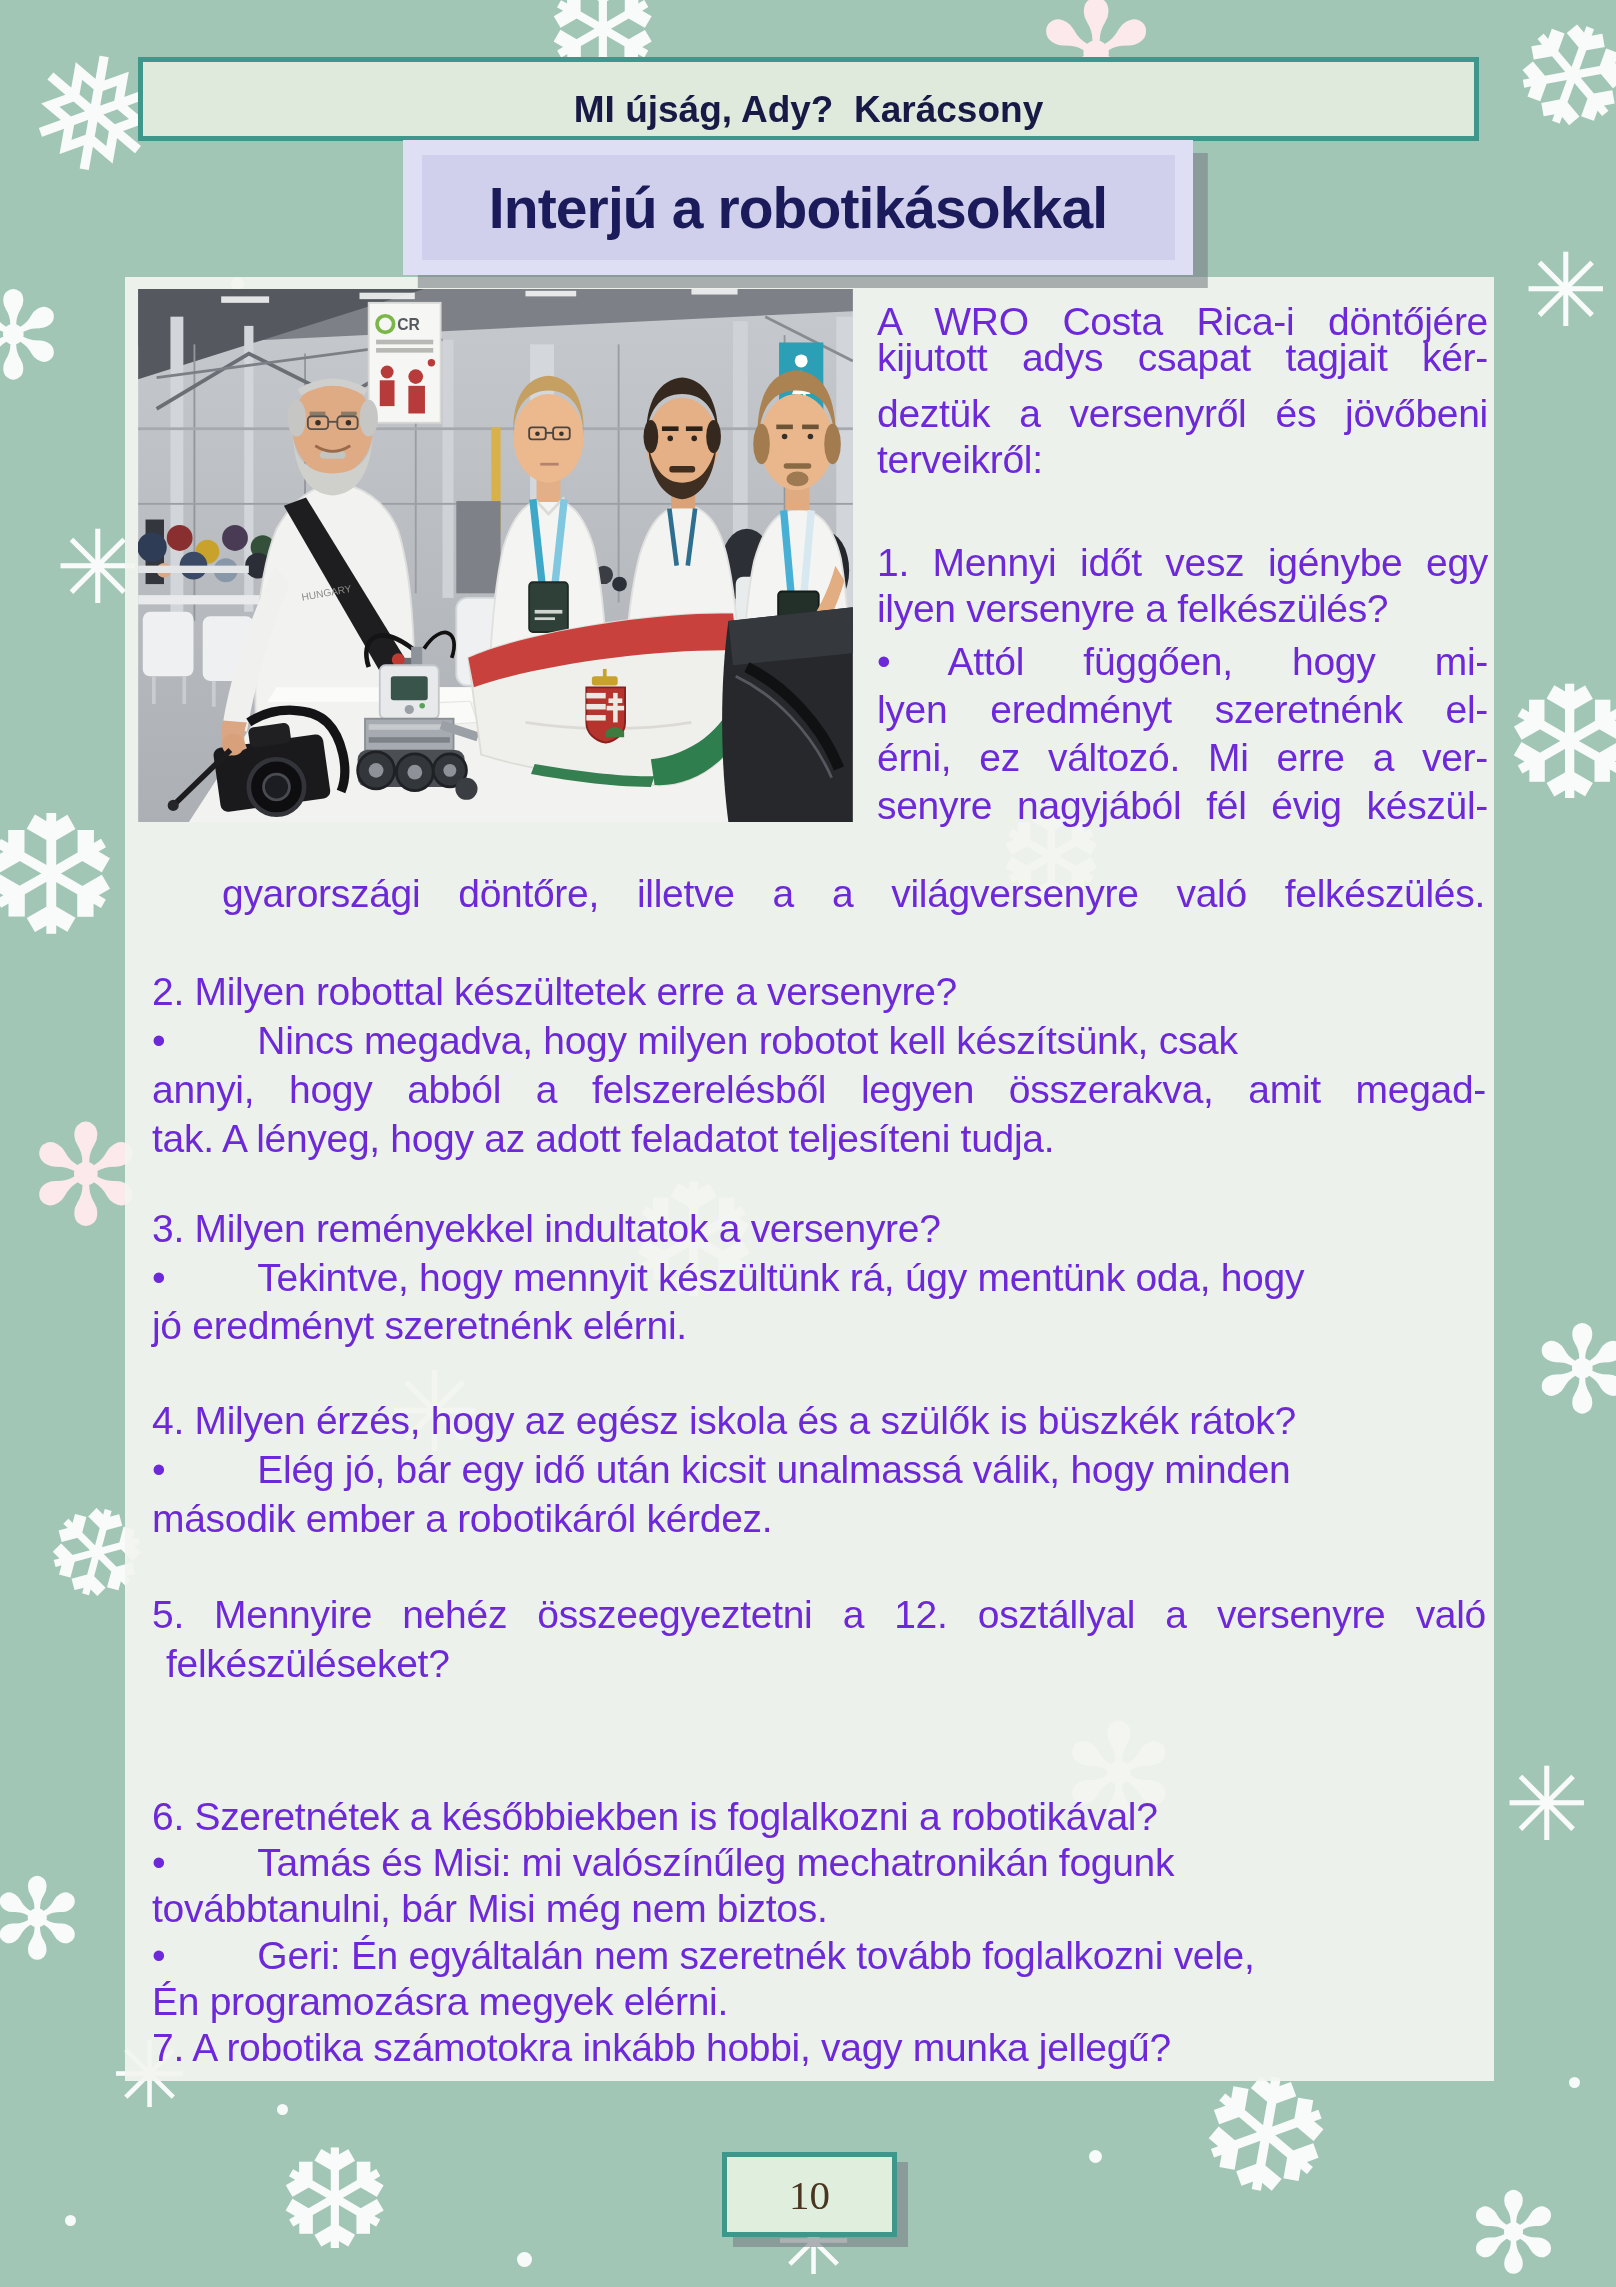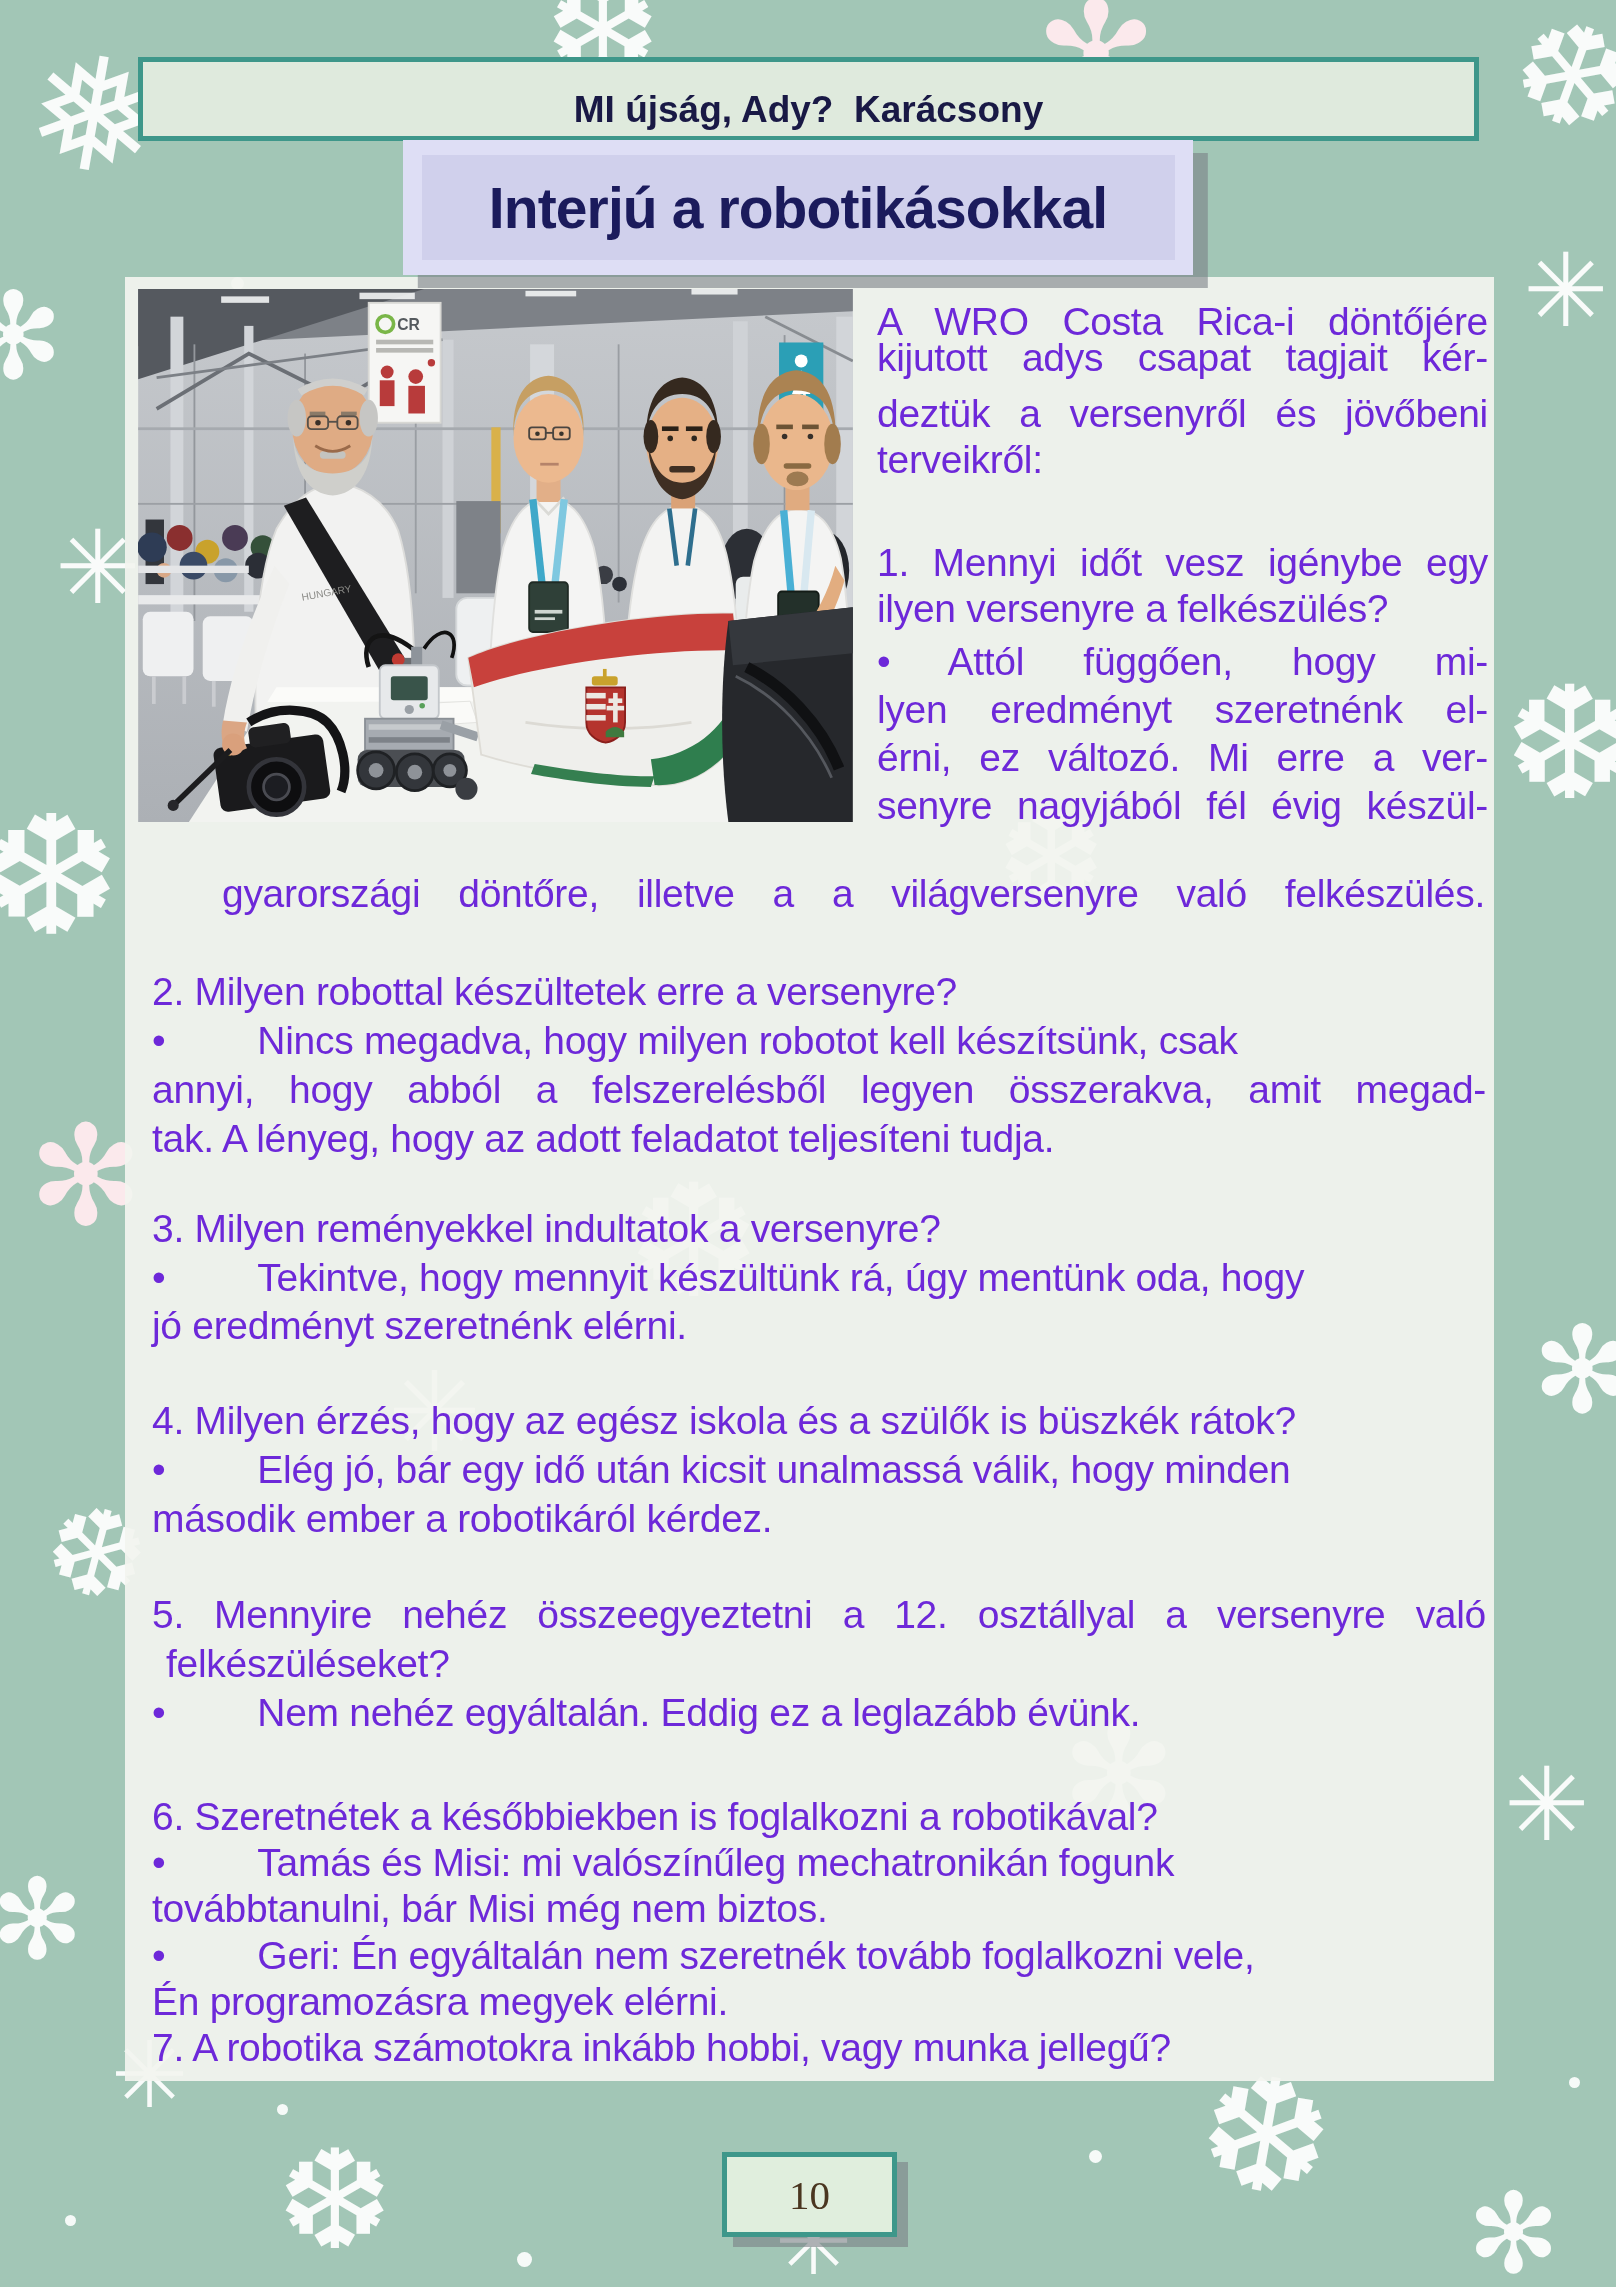--- a/index.html
+++ b/index.html
@@ -334,21 +334,20 @@
   <div class="ln" style="left:152px;top:1206px;width:1334px">3. Milyen reményekkel indultatok a versenyre?</div>
   <div class="ln" style="left:152px;top:1255px;width:1334px"><span>•</span><span class="btab"></span><span>Tekintve, hogy mennyit készültünk rá, úgy mentünk oda, hogy</span></div>
   <div class="ln" style="left:152px;top:1303px;width:1334px">jó eredményt szeretnénk elérni.</div>
 
   <div class="ln" style="left:152px;top:1398px;width:1334px">4. Milyen érzés, hogy az egész iskola és a szülők is büszkék rátok?</div>
   <div class="ln" style="left:152px;top:1447px;width:1334px"><span>•</span><span class="btab"></span><span>Elég jó, bár egy idő után kicsit unalmassá válik, hogy minden</span></div>
   <div class="ln" style="left:152px;top:1496px;width:1334px">második ember a robotikáról kérdez.</div>
 
   <div class="ln jl" style="left:152px;top:1592px;width:1334px">5. Mennyire nehéz összeegyeztetni a 12. osztállyal a versenyre való</div>
   <div class="ln" style="left:166px;top:1641px;width:1320px">felkészüléseket?</div>
-  <div class="ln" style="left:152px;top:1690px;width:1334px"><span>•</span><span class="btab"></span><span>Nem nehéz egyáltalán. Eddig ez a leglazább évünk.</span></div>
 
   <div class="ln" style="left:152px;top:1794px;width:1334px">6. Szeretnétek a későbbiekben is foglalkozni a robotikával?</div>
   <div class="ln" style="left:152px;top:1840px;width:1334px"><span>•</span><span class="btab"></span><span>Tamás és Misi: mi valószínűleg mechatronikán fogunk</span></div>
   <div class="ln" style="left:152px;top:1933px;width:1334px"><span>•</span><span class="btab"></span><span>Geri: Én egyáltalán nem szeretnék tovább foglalkozni vele,</span></div>
   <div class="ln" style="left:152px;top:1886px;width:1334px">továbbtanulni, bár Misi még nem biztos.</div>
   <div class="ln" style="left:152px;top:1979px;width:1334px">Én programozásra megyek elérni.</div>
 
   <div class="ln" style="left:152px;top:2025px;width:1334px">7. A robotika számotokra inkább hobbi, vagy munka jellegű?</div>
 
   <div class="pagenum-box">

